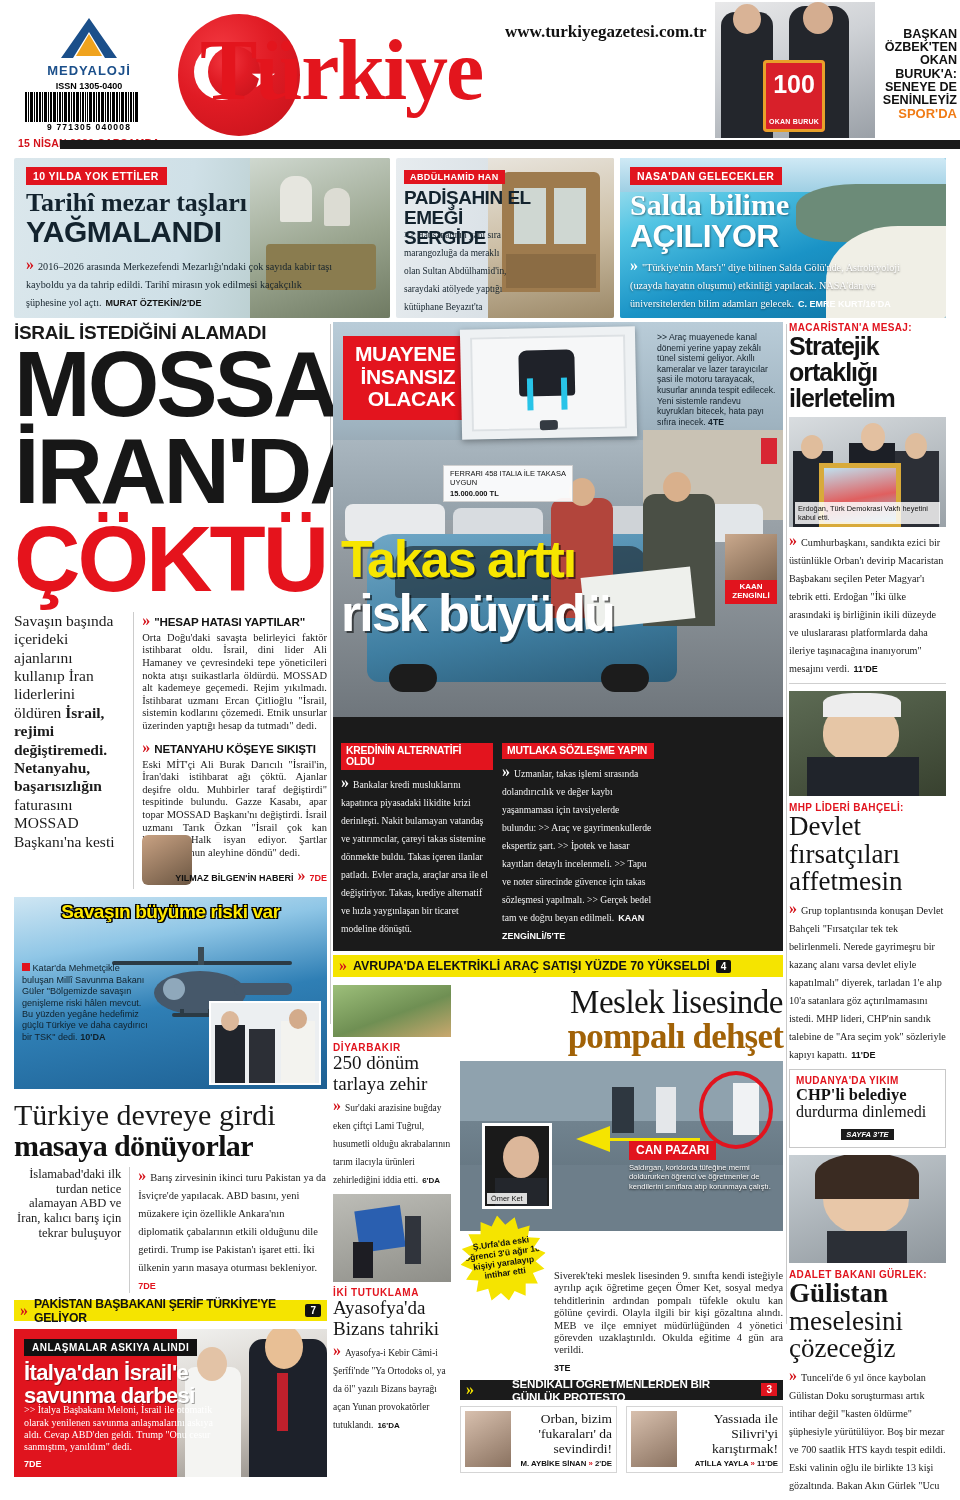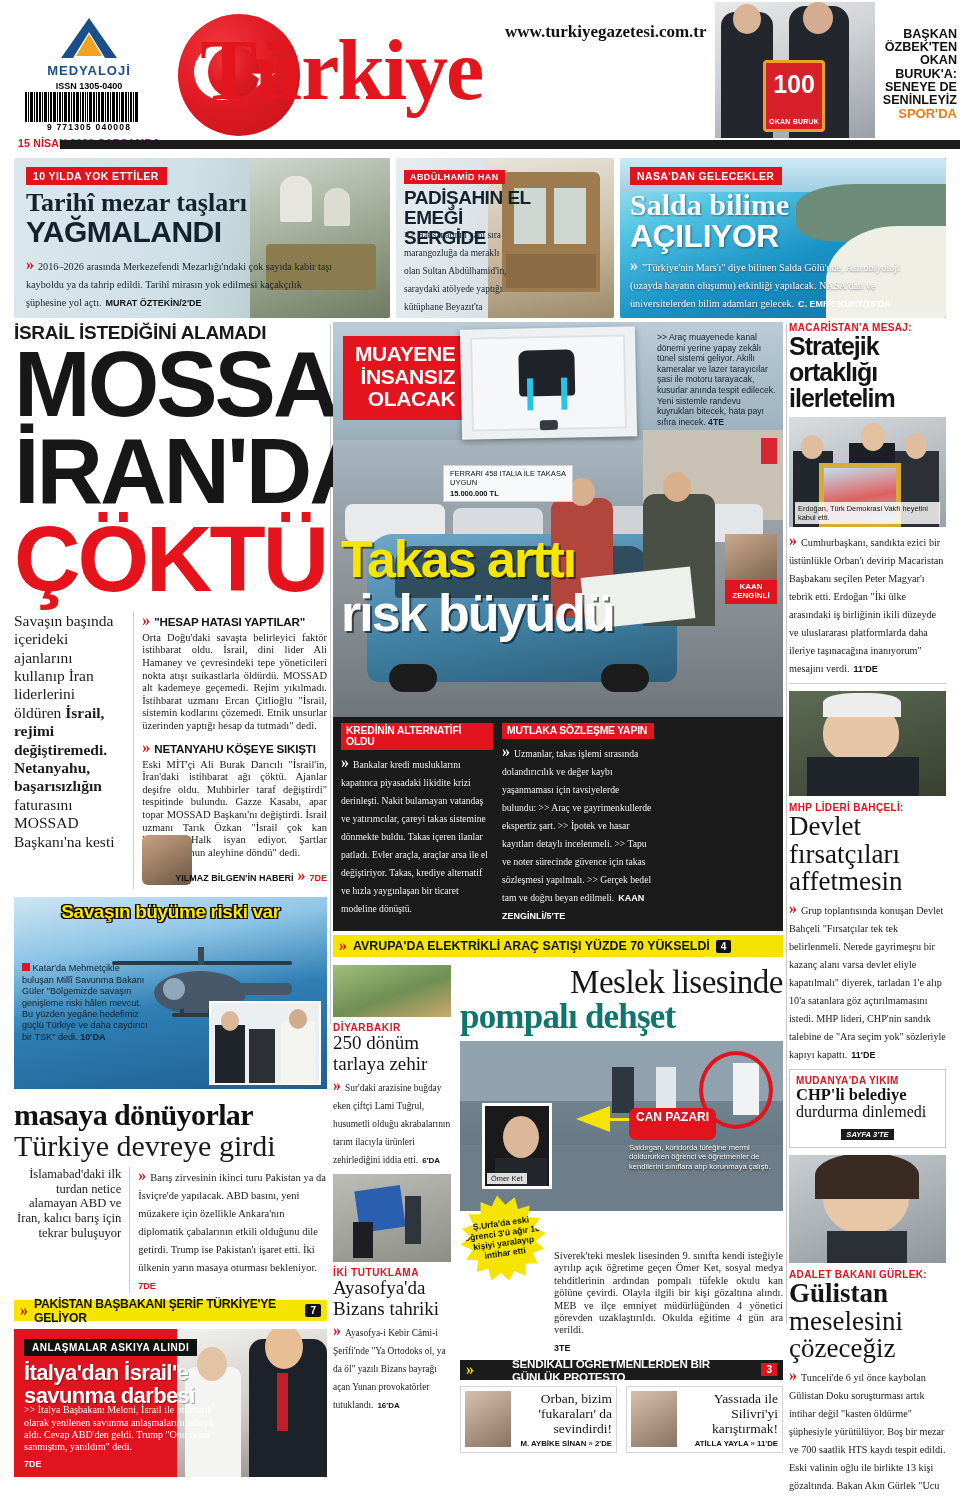--- a/index.html
+++ b/index.html
@@ -121,41 +121,41 @@
      letter-spacing:-2px; line-height:54px; text-shadow:2px 2px 0 rgba(0,0,0,.55); }
   .authorchip { position:absolute; right:6px; top:2px; width:52px; }
   .authorchip .ph { width:52px; height:46px; background:linear-gradient(150deg,#caa98d,#7d6550); }
   .authorchip .nm { background:#e1141e; color:#fff; font-family:"Liberation Sans",sans-serif; font-weight:bold;
      font-size:8px; line-height:9.4px; text-align:center; padding:2px 1px 3px; }
   .darkpanel { position:relative; width:450px; background:#1b1b1b; padding:6px 8px 8px; display:flex; gap:9px; }
   .dp-lead { width:104px; font-family:"Liberation Serif",serif; font-weight:bold; font-size:11.4px; line-height:13px;
      color:#fff; text-align:right; }
   .dp-col { width:152px; }
   .dp-kick { background:#e3141e; color:#fff; font-family:"Liberation Sans",sans-serif; font-weight:bold;
-     font-size:10.4px; letter-spacing:-.2px; padding:2px 5px 3px; margin-bottom:4px;}
+     font-size:10.4px; letter-spacing:-.2px; padding:2px 5px 3px; margin-bottom:4px;margin-top:20px;}
   .dp-txt { font-family:"Liberation Serif",serif; font-size:9.6px; line-height:11.4px; color:#f2f2f2; text-align:justify;}
   .yellowbar { display:flex; align-items:center; gap:6px; background:#f5e400; height:22px; padding:0 6px; margin-top:4px; }
 
   .csub { position:relative; width:450px; margin-top:8px; display:flex; gap:9px; }
   .csub-l { width:118px; }
   .csub-r { width:323px; }
   .minihead-red { font-family:"Liberation Sans",sans-serif; font-weight:bold; font-size:10px; color:#e1141e; letter-spacing:.6px;}
   .minihead { font-family:"Liberation Serif",serif; font-size:19px; line-height:20.5px; color:#161616; }
   .bighead-l { font-family:"Liberation Serif",serif; font-size:33px; line-height:34px; color:#161616; letter-spacing:-.5px; text-align:right;}
-  .bighead-b { font-family:"Liberation Serif",serif; font-weight:bold; font-size:35px; line-height:36px; color:#0f766e; letter-spacing:-.8px; }
+  .bighead-b { font-family:"Liberation Serif",serif; font-weight:bold; font-size:35px; line-height:36px; color:#a16207; letter-spacing:-.8px; text-align:right;}
   .cctv { position:relative; width:323px; height:170px; overflow:hidden;
      background:linear-gradient(180deg,#7d8f9b 0%,#6f818d 40%,#596974 100%); }
   .starburst { position:absolute; left:10px; bottom:-16px; width:86px; height:86px; background:#f5e400;
      clip-path: polygon(50% 0%,58% 12%,70% 5%,72% 19%,86% 17%,82% 30%,96% 33%,87% 43%,100% 51%,87% 59%,96% 69%,82% 72%,86% 85%,72% 83%,70% 97%,58% 90%,50% 100%,42% 90%,30% 97%,28% 83%,14% 85%,18% 72%,4% 69%,13% 59%,0% 51%,13% 43%,4% 33%,18% 30%,14% 17%,28% 19%,30% 5%,42% 12%);
      display:flex; align-items:center; justify-content:center; transform:rotate(-8deg);}
   .starburst span { font-family:"Liberation Sans",sans-serif; font-weight:bold; font-size:8.6px; line-height:10px;
      color:#111; text-align:center; padding:0 5px; }
   .canpazari { position:absolute; right:4px; bottom:40px; width:150px; }
   .canpazari .cp { display:inline-block; background:#e1141e; color:#fff; font-family:"Liberation Sans",sans-serif;
-     font-weight:bold; font-size:12px; padding:2px 7px 16px;border-radius:7px; }
+     font-weight:bold; font-size:12px; padding:2px 7px 3px; }
   .canpazari p { margin-top:3px; font-family:"Liberation Sans",sans-serif; font-size:7.6px; line-height:9.4px;
      color:#fff; text-shadow:0 1px 2px rgba(0,0,0,.9); }
   .opcards { display:flex; gap:9px; margin-top:6px; }
   .opcard { width:157px; border:1px solid #d5d5d5; display:flex; gap:5px; padding:4px; }
   .opcard .av { width:46px; height:56px; flex:0 0 46px; background:linear-gradient(150deg,#d8c0ae,#8a7260); }
   .opcard .tt { font-family:"Liberation Serif",serif; font-size:13.5px; line-height:15px; color:#151515; text-align:right; }
   .opcard .bl { margin-top:3px; font-family:"Liberation Sans",sans-serif; font-weight:bold; font-size:7.8px; color:#111; text-align:right;}
 
   
   .r-kick { font-family:"Liberation Sans",sans-serif; font-weight:bold; font-size:10px; color:#e1141e; letter-spacing:.35px;}
@@ -376,22 +376,22 @@
         </div>
         <div class="wtitle">Savaşın büyüme riski var</div>
         <div class="wtext">
           <span style="display:inline-block;width:8px;height:8px;background:#e1141e;"></span>
           <span>Katar'da Mehmetçikle buluşan Millî Savunma Bakanı Güler "Bölgemizde savaşın genişleme riski hâlen mevcut. Bu yüzden yegâne hedefimiz güçlü Türkiye ve daha caydırıcı bir TSK" dedi.</span>
           <b>10'DA</b>
         </div>
       </div>
 
       <div style="margin-top:10px;">
+        <div style="font-family:'Liberation Serif',serif;font-size:30px;line-height:31px;color:#1a1a1a;">Türkiye devreye girdi</div>
         <div style="font-family:'Liberation Serif',serif;font-weight:bold;font-size:30px;line-height:31px;color:#111;letter-spacing:-.6px;">masaya dönüyorlar</div>
-        <div style="font-family:'Liberation Serif',serif;font-size:30px;line-height:31px;color:#1a1a1a;">Türkiye devreye girdi</div>
         <div style="display:flex;gap:8px;margin-top:6px;">
           <div style="width:108px;">
             <p style="font-family:'Liberation Serif',serif;font-size:12.6px;line-height:14.6px;color:#1b1b1b;text-align:right;">İslamabad'daki ilk turdan netice alamayan ABD ve İran, kalıcı barış için tekrar buluşuyor</p>
           </div>
           <div style="width:1px;background:#ccc;"></div>
           <div style="width:190px;">
             <span class="quot">»</span>
             <span class="bodytxt">Barış zirvesinin ikinci turu Pakistan ya da İsviçre'de yapılacak. ABD basını, yeni müzakere için özellikle Ankara'nın diplomatik çabalarının etkili olduğunu dile getirdi. Trump ise Pakistan'ı işaret etti. İki ülkenin yarın masaya oturması bekleniyor.</span>
             <span class="byline" style="color:#e1141e;">7DE</span>
           </div>

